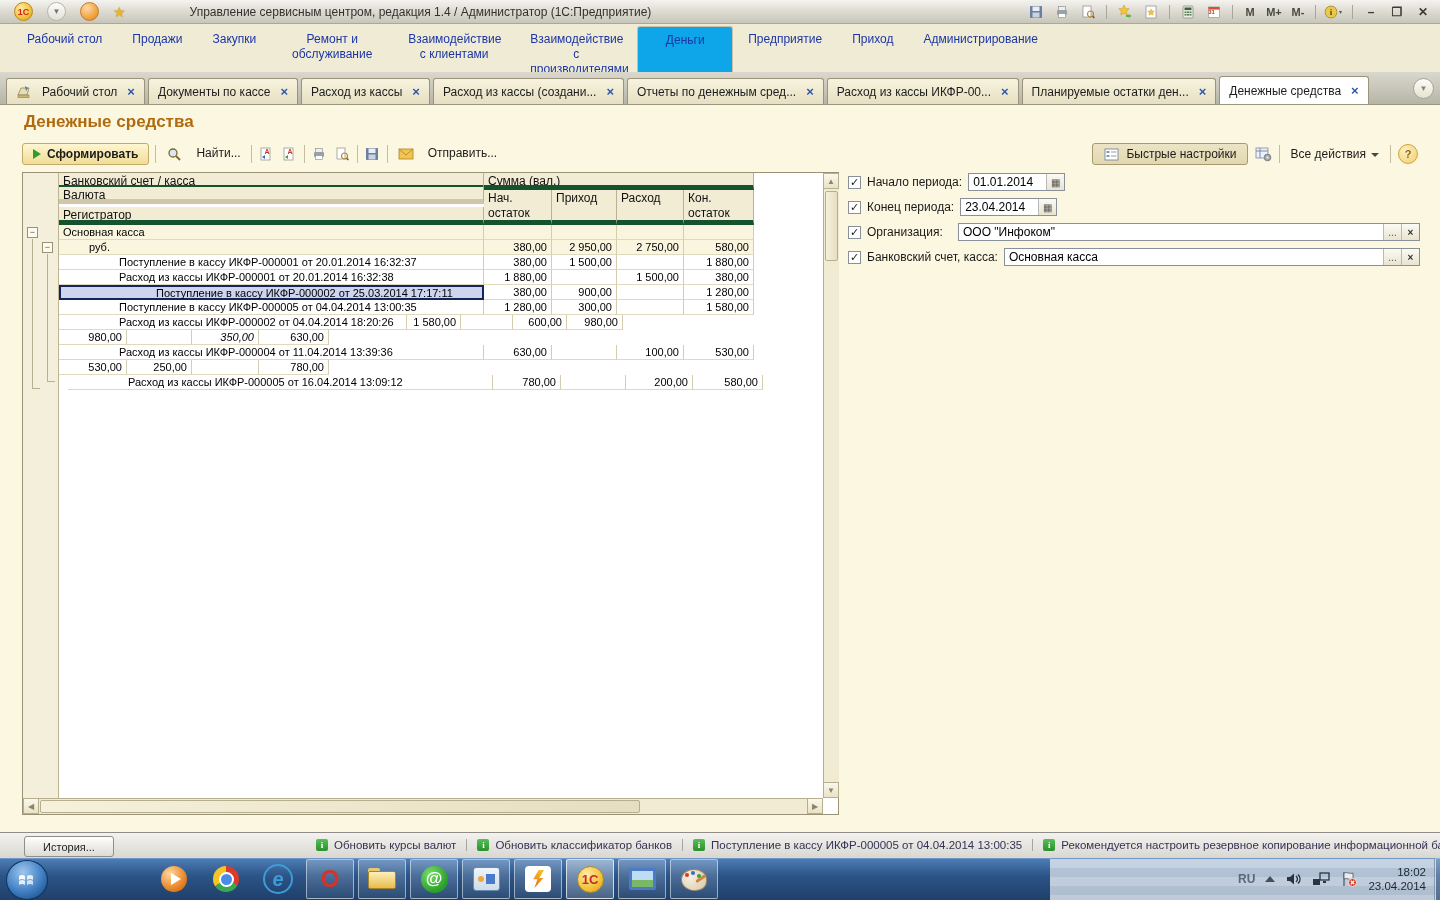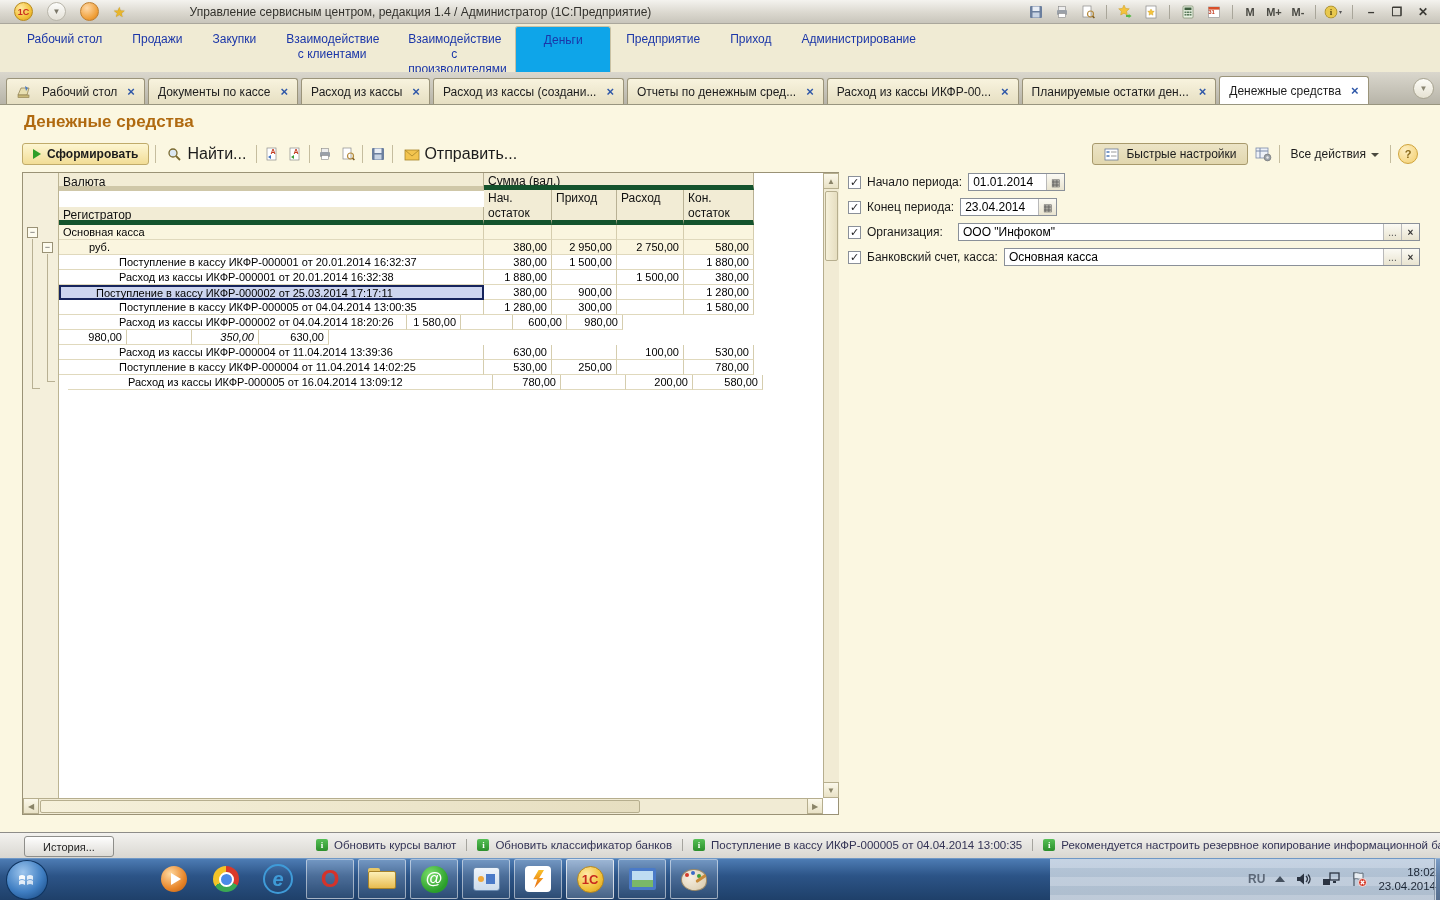--- a/index.html
+++ b/index.html
@@ -29,21 +29,21 @@
   .dtab.active{background:#fff;height:27px}
   .dtab .x{color:#2e57a8;font-weight:bold;font-size:13px;line-height:13px}
   .desk-ico{width:16px;height:14px;display:inline-block}
   .tab-more{margin-left:auto;margin-bottom:5px;width:19px;height:19px;border-radius:50%;border:1px solid #a8a491;background:linear-gradient(#fdfcf7,#e6e2d2);display:flex;align-items:center;justify-content:center;color:#8a8672;font-size:8px}
   
   .content{left:0;top:105px;width:1440px;height:727px;background:#fbf7e1}
   .page-title{left:24px;top:112px;font-size:17px;font-weight:bold;color:#b06a10}
   .toolbar{left:22px;top:142px;height:24px;display:flex;align-items:center;gap:6px}
   .btn{background:linear-gradient(#fefbe9,#f1e4b4);border:1px solid #c0ab6a;border-radius:3px;height:22px;display:inline-flex;align-items:center;gap:6px;padding:0 10px;font-size:12px;color:#1c1c1c;box-sizing:border-box;cursor:default}
   .btn.gold{background:linear-gradient(#fdf6d2,#f2dd96);font-weight:bold}
-  .flatbtn{display:inline-flex;align-items:flex-end;gap:4px;padding:2px 4px;font-size:16px;color:#1c1c1c;cursor:default}
+  .flatbtn{display:inline-flex;align-items:flex-start;gap:13px;padding:2px 4px;font-size:12px;color:#1c1c1c;cursor:default}
   .play{width:0;height:0;border-left:8px solid #2f9e28;border-top:5px solid transparent;border-bottom:5px solid transparent}
   .sep{width:1px;height:18px;background:#c5bd9e}
   .icon16{width:17px;height:17px;display:inline-flex;align-items:center;justify-content:center}
   .rtoolbar{top:142px;right:22px;height:24px;display:flex;align-items:center;gap:7px}
   .btn.pressed{background:linear-gradient(#ece4c6,#e2d7ae);border-color:#a89a6c}
   .allact{display:inline-flex;align-items:center;gap:5px;font-size:12px;color:#1c1c1c;padding:2px 4px}
   .caret{width:0;height:0;border-top:4px solid #4a4a40;border-left:4px solid transparent;border-right:4px solid transparent;margin-top:2px}
   .help{width:18px;height:18px;border-radius:50%;background:radial-gradient(circle at 35% 30%,#fdeec2,#f3cf6e);border:1px solid #cfa43c;color:#8a6a1a;font-weight:bold;font-size:11px;display:flex;align-items:center;justify-content:center}
   
   .rtable{left:22px;top:172px;width:817px;height:643px;border:1px solid #9a9276;box-sizing:border-box;background:#fff}
@@ -84,21 +84,21 @@
   .taskbar{left:0;top:858px;width:1440px;height:42px;background:linear-gradient(#4d7cb4,#2c5487 40%,#1e3f68);border-top:1px solid #6f98c6}
   .traybg{left:1050px;top:859px;width:386px;height:41px;background:repeating-linear-gradient(#dbe3ec 0 9px,#c8d4e0 9px 18px);opacity:.85}
   .orb{left:6px;top:860px;width:40px;height:38px;border-radius:50%;background:radial-gradient(circle at 40% 30%,#9ec6ee,#3f7ec2 55%,#123e74);border:1px solid #0f3460;display:flex;align-items:center;justify-content:center}
   .tapp{position:absolute;top:859px;width:48px;height:40px;display:flex;align-items:center;justify-content:center;box-sizing:border-box;border-radius:2px}
   .tapp.open{border:1px solid rgba(255,255,255,.5);background:linear-gradient(rgba(255,255,255,.22),rgba(255,255,255,.06))}
   .tapp.current{background:linear-gradient(rgba(255,255,255,.45),rgba(255,255,255,.18));border:1px solid rgba(255,255,255,.7)}
   .gicon{display:flex;align-items:center;justify-content:center}
   .tray{top:858px;right:4px;height:42px;display:flex;align-items:center;gap:10px;color:#2a3442}
   .lang{font-size:12px;color:#5c6878;font-weight:bold}
   .trayarrow{width:0;height:0;border-bottom:6px solid #44505e;border-left:5px solid transparent;border-right:5px solid transparent}
-  .clock{text-align:right;font-size:11.5px;color:#1d2736;line-height:14px;}
+  .clock{text-align:right;font-size:11.5px;color:#1d2736;line-height:14px;margin-right:10px}
   .showdesk{left:1434px;top:858px;width:6px;height:42px;border-left:1px solid #8898aa;background:rgba(255,255,255,.25)}
   svg{display:block}
 </style>
 </head>
 <body>
 
 <div class="abs titlebar">
   <div class="tb-left">
     <span class="onec-logo">1С</span>
     <span class="tb-round">▼</span>
@@ -180,20 +180,21 @@
     <span class="winbtn">–</span>
     <span class="winbtn">❐</span>
     <span class="winbtn">✕</span>
   </div>
 </div>
 
 <div class="abs sections" id="sections">
     <div class="sec">Рабочий стол</div>
     <div class="sec">Продажи</div>
     <div class="sec">Закупки</div>
+    <div class="sec">Ремонт и обслуживание</div>
     <div class="sec">Взаимодействие с клиентами</div>
     <div class="sec">Взаимодействие с производителями</div>
     <div class="sec active">Деньги</div>
     <div class="sec">Предприятие</div>
     <div class="sec">Приход</div>
     <div class="sec">Администрирование</div>
   </div>
 
 <div class="abs tabstrip" id="tabstrip">
     <div class="dtab">
@@ -335,21 +336,21 @@
     </span>
   <span class="sep"></span>
   <span class="help">?</span>
 </div>
 
 <div class="abs rtable">
   <div class="rt gutter"></div>
 
   <div class="rt hcell" style="left:36px;top:0;width:425px;height:17px">Банковский счет / касса</div>
   <div class="rt hcell" style="left:461px;top:0;width:270px;height:17px">Сумма (вал.)</div>
-  <div class="rt hcell" style="left:36px;top:1px;width:425px;height:17px;border-bottom-color:#cfc7a8">Валюта</div>
+  <div class="rt hcell" style="left:36px;top:14px;width:425px;height:17px;border-bottom-color:#cfc7a8">Валюта</div>
   <div class="rt hcell" style="left:36px;top:34px;width:425px;height:18px">Регистратор</div>
   <div id="hcols">
       <div class="rt hcell" style="left: 461px; top: 17px; width: 68px; height: 35px;">Нач. остаток</div>
       <div class="rt hcell" style="left: 529px; top: 17px; width: 65px; height: 35px;">Приход</div>
       <div class="rt hcell" style="left: 594px; top: 17px; width: 67px; height: 35px;">Расход</div>
       <div class="rt hcell" style="left: 661px; top: 17px; width: 70px; height: 35px;">Кон. остаток</div>
     </div>
 
   <div class="rt tbodyarea"></div>
   <div id="rows">
@@ -375,21 +376,21 @@
         <div class="tcell num" style="width: 70px;">1 880,00</div>
       </div>
       <div class="trow" style="left: 36px; top: 97px; width: 695px;">
         <div class="tcell lab" style="width: 425px; padding-left: 60px;">Расход из кассы ИКФР-000001 от 20.01.2014 16:32:38</div>
         <div class="tcell num" style="width: 68px;">1 880,00</div>
         <div class="tcell num" style="width: 65px;"></div>
         <div class="tcell num" style="width: 67px;">1 500,00</div>
         <div class="tcell num" style="width: 70px;">380,00</div>
       </div>
       <div class="trow" style="left: 36px; top: 112px; width: 695px;">
-        <div class="tcell lab sel" style="width: 425px; padding-left: 36px;">Поступление в кассу ИКФР-000002 от 25.03.2014 17:17:11</div>
+        <div class="tcell lab sel" style="width: 425px; padding-left: 96px;">Поступление в кассу ИКФР-000002 от 25.03.2014 17:17:11</div>
         <div class="tcell num" style="width: 68px;">380,00</div>
         <div class="tcell num" style="width: 65px;">900,00</div>
         <div class="tcell num" style="width: 67px;"></div>
         <div class="tcell num" style="width: 70px;">1 280,00</div>
       </div>
       <div class="trow" style="left: 36px; top: 127px; width: 695px;">
         <div class="tcell lab" style="width: 425px; padding-left: 60px;">Поступление в кассу ИКФР-000005 от 04.04.2014 13:00:35</div>
         <div class="tcell num" style="width: 68px;">1 280,00</div>
         <div class="tcell num" style="width: 65px;">300,00</div>
         <div class="tcell num" style="width: 67px;"></div>
@@ -409,21 +410,20 @@
         <div class="tcell num" style="width: 70px;">630,00</div>
       </div>
       <div class="trow" style="left: 36px; top: 172px; width: 695px;">
         <div class="tcell lab" style="width: 425px; padding-left: 60px;">Расход из кассы ИКФР-000004 от 11.04.2014 13:39:36</div>
         <div class="tcell num" style="width: 68px;">630,00</div>
         <div class="tcell num" style="width: 65px;"></div>
         <div class="tcell num" style="width: 67px;">100,00</div>
         <div class="tcell num" style="width: 70px;">530,00</div>
       </div>
       <div class="trow" style="left: 36px; top: 187px; width: 695px;">
-        <div class="tcell lab" style="width: 425px; padding-left: 60px;">Поступление в кассу ИКФР-000004 от 11.04.2014 14:02:25</div>
         <div class="tcell num" style="width: 68px;">530,00</div>
         <div class="tcell num" style="width: 65px;">250,00</div>
         <div class="tcell num" style="width: 67px;"></div>
         <div class="tcell num" style="width: 70px;">780,00</div>
       </div>
       <div class="trow" style="left: 45px; top: 202px; width: 695px;">
         <div class="tcell lab" style="width: 425px; padding-left: 60px;">Расход из кассы ИКФР-000005 от 16.04.2014 13:09:12</div>
         <div class="tcell num" style="width: 68px;">780,00</div>
         <div class="tcell num" style="width: 65px;"></div>
         <div class="tcell num" style="width: 67px;">200,00</div>

